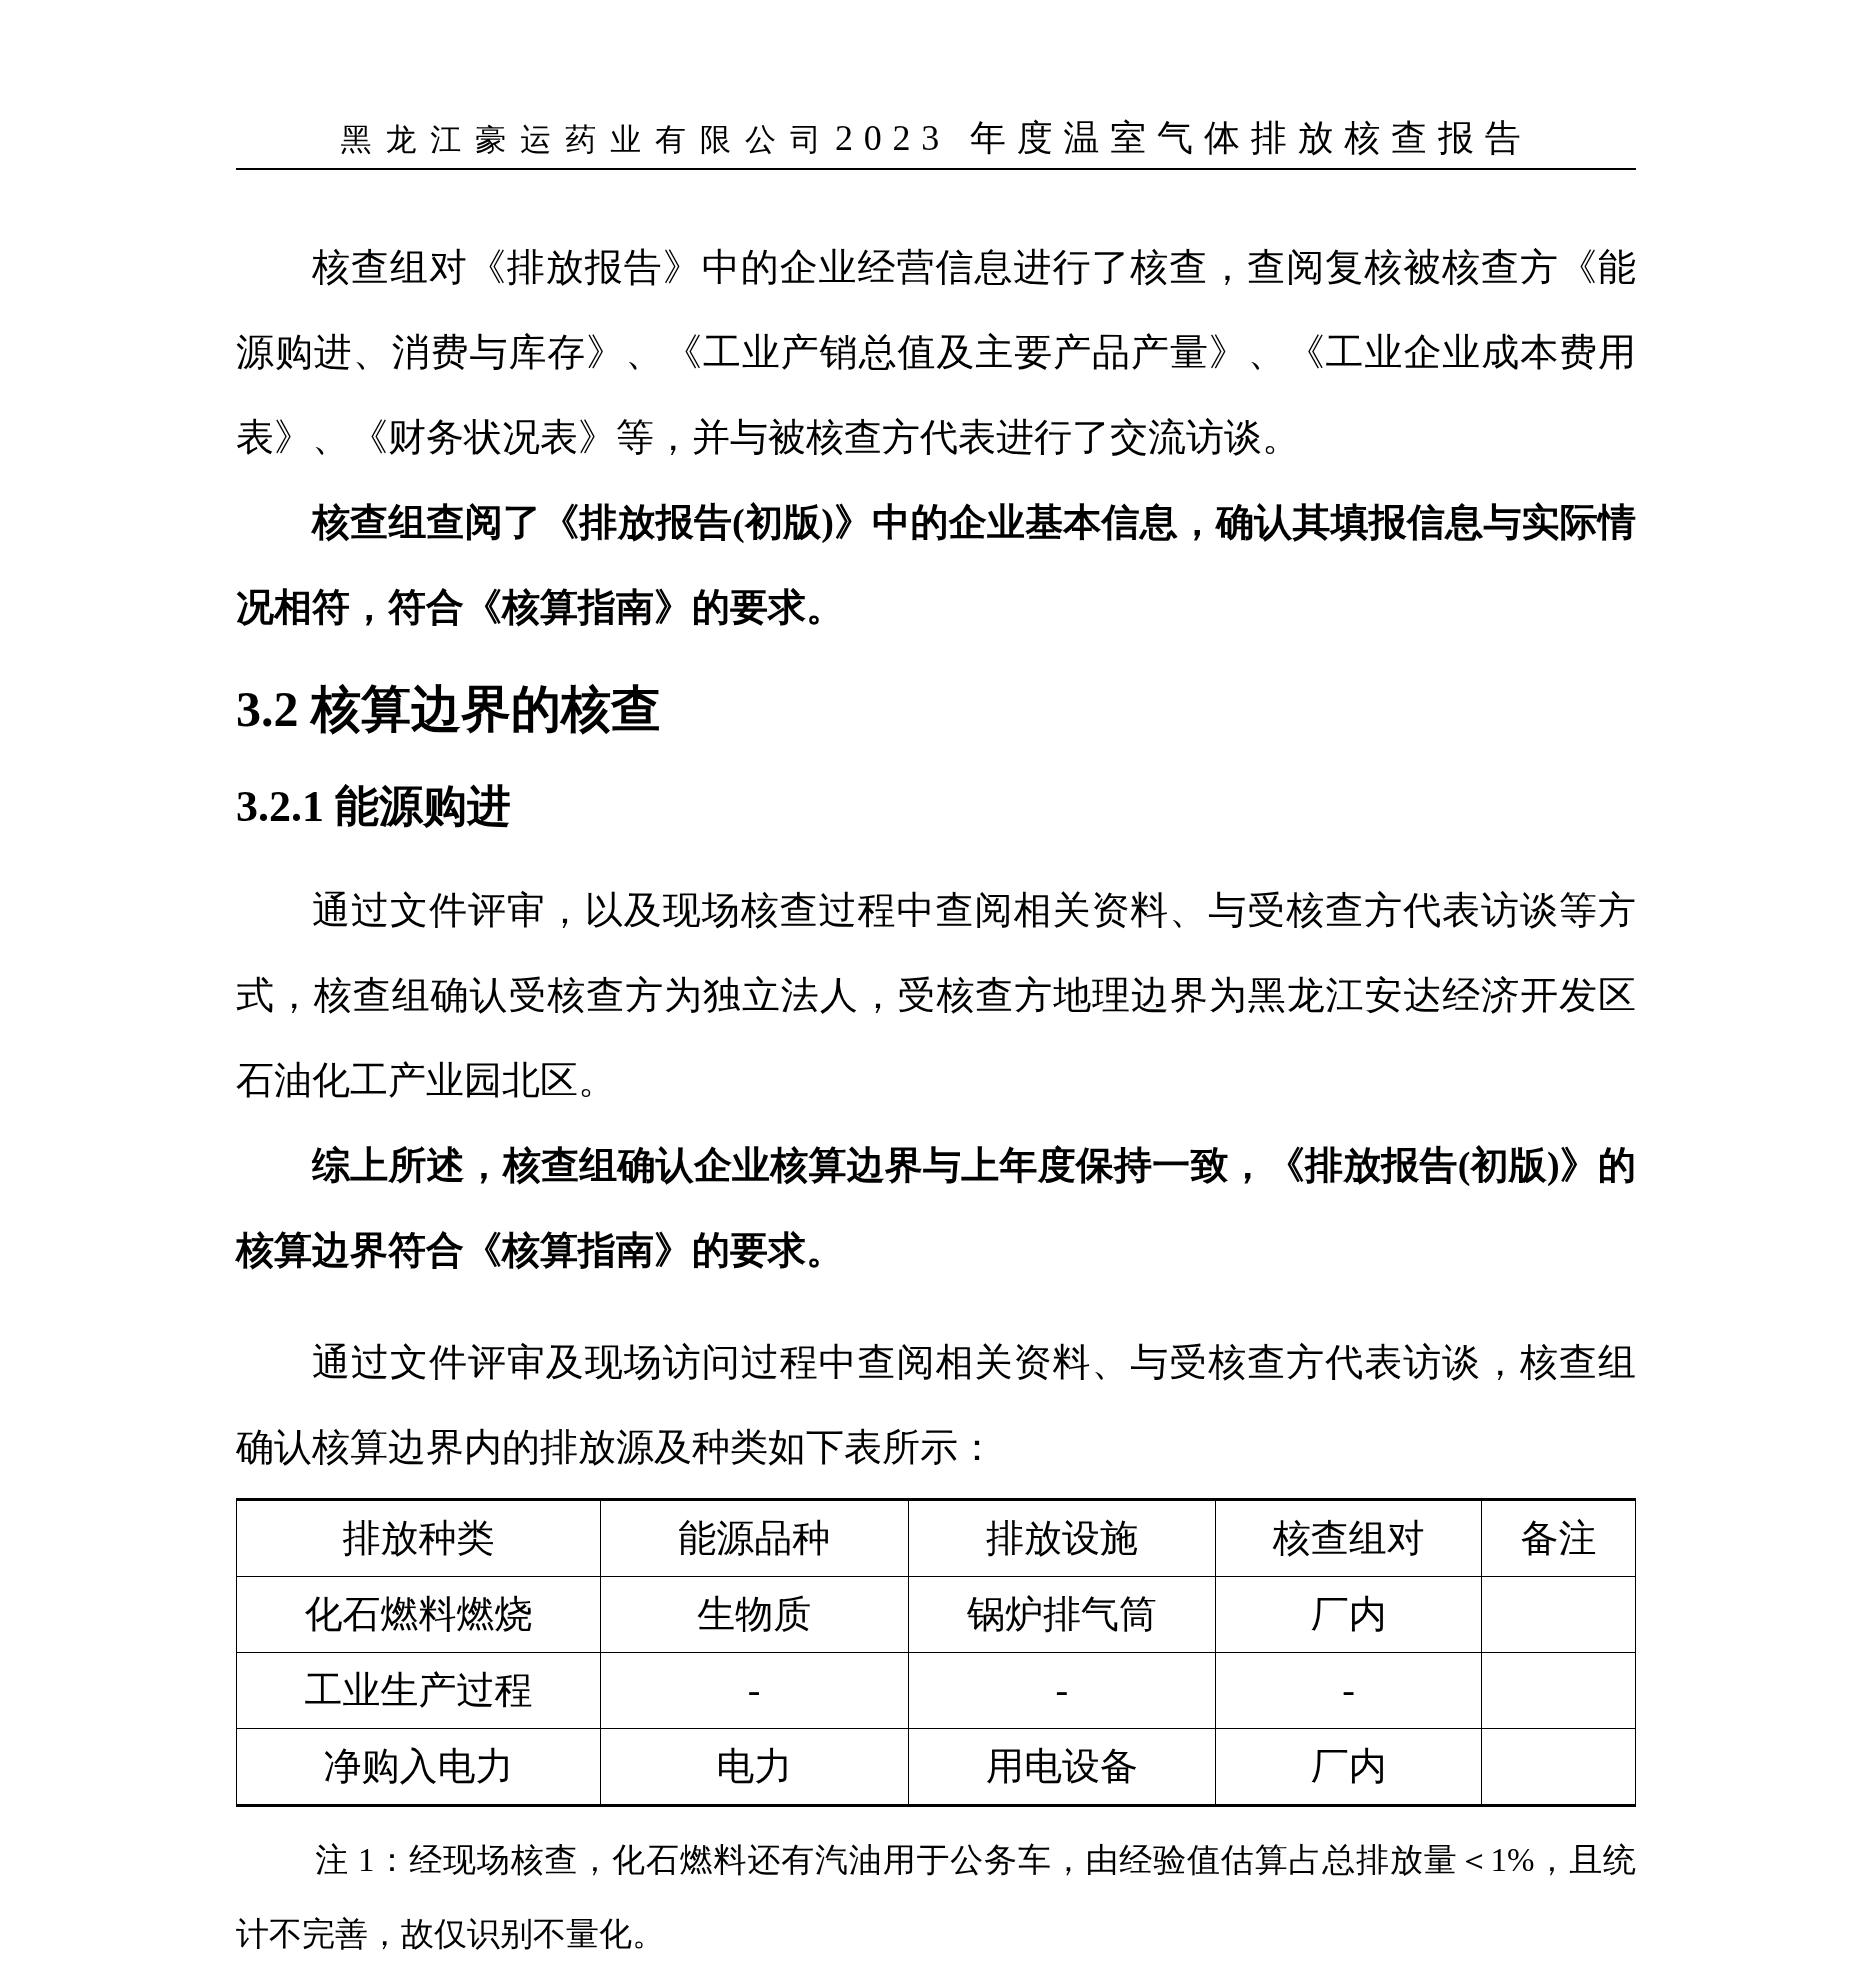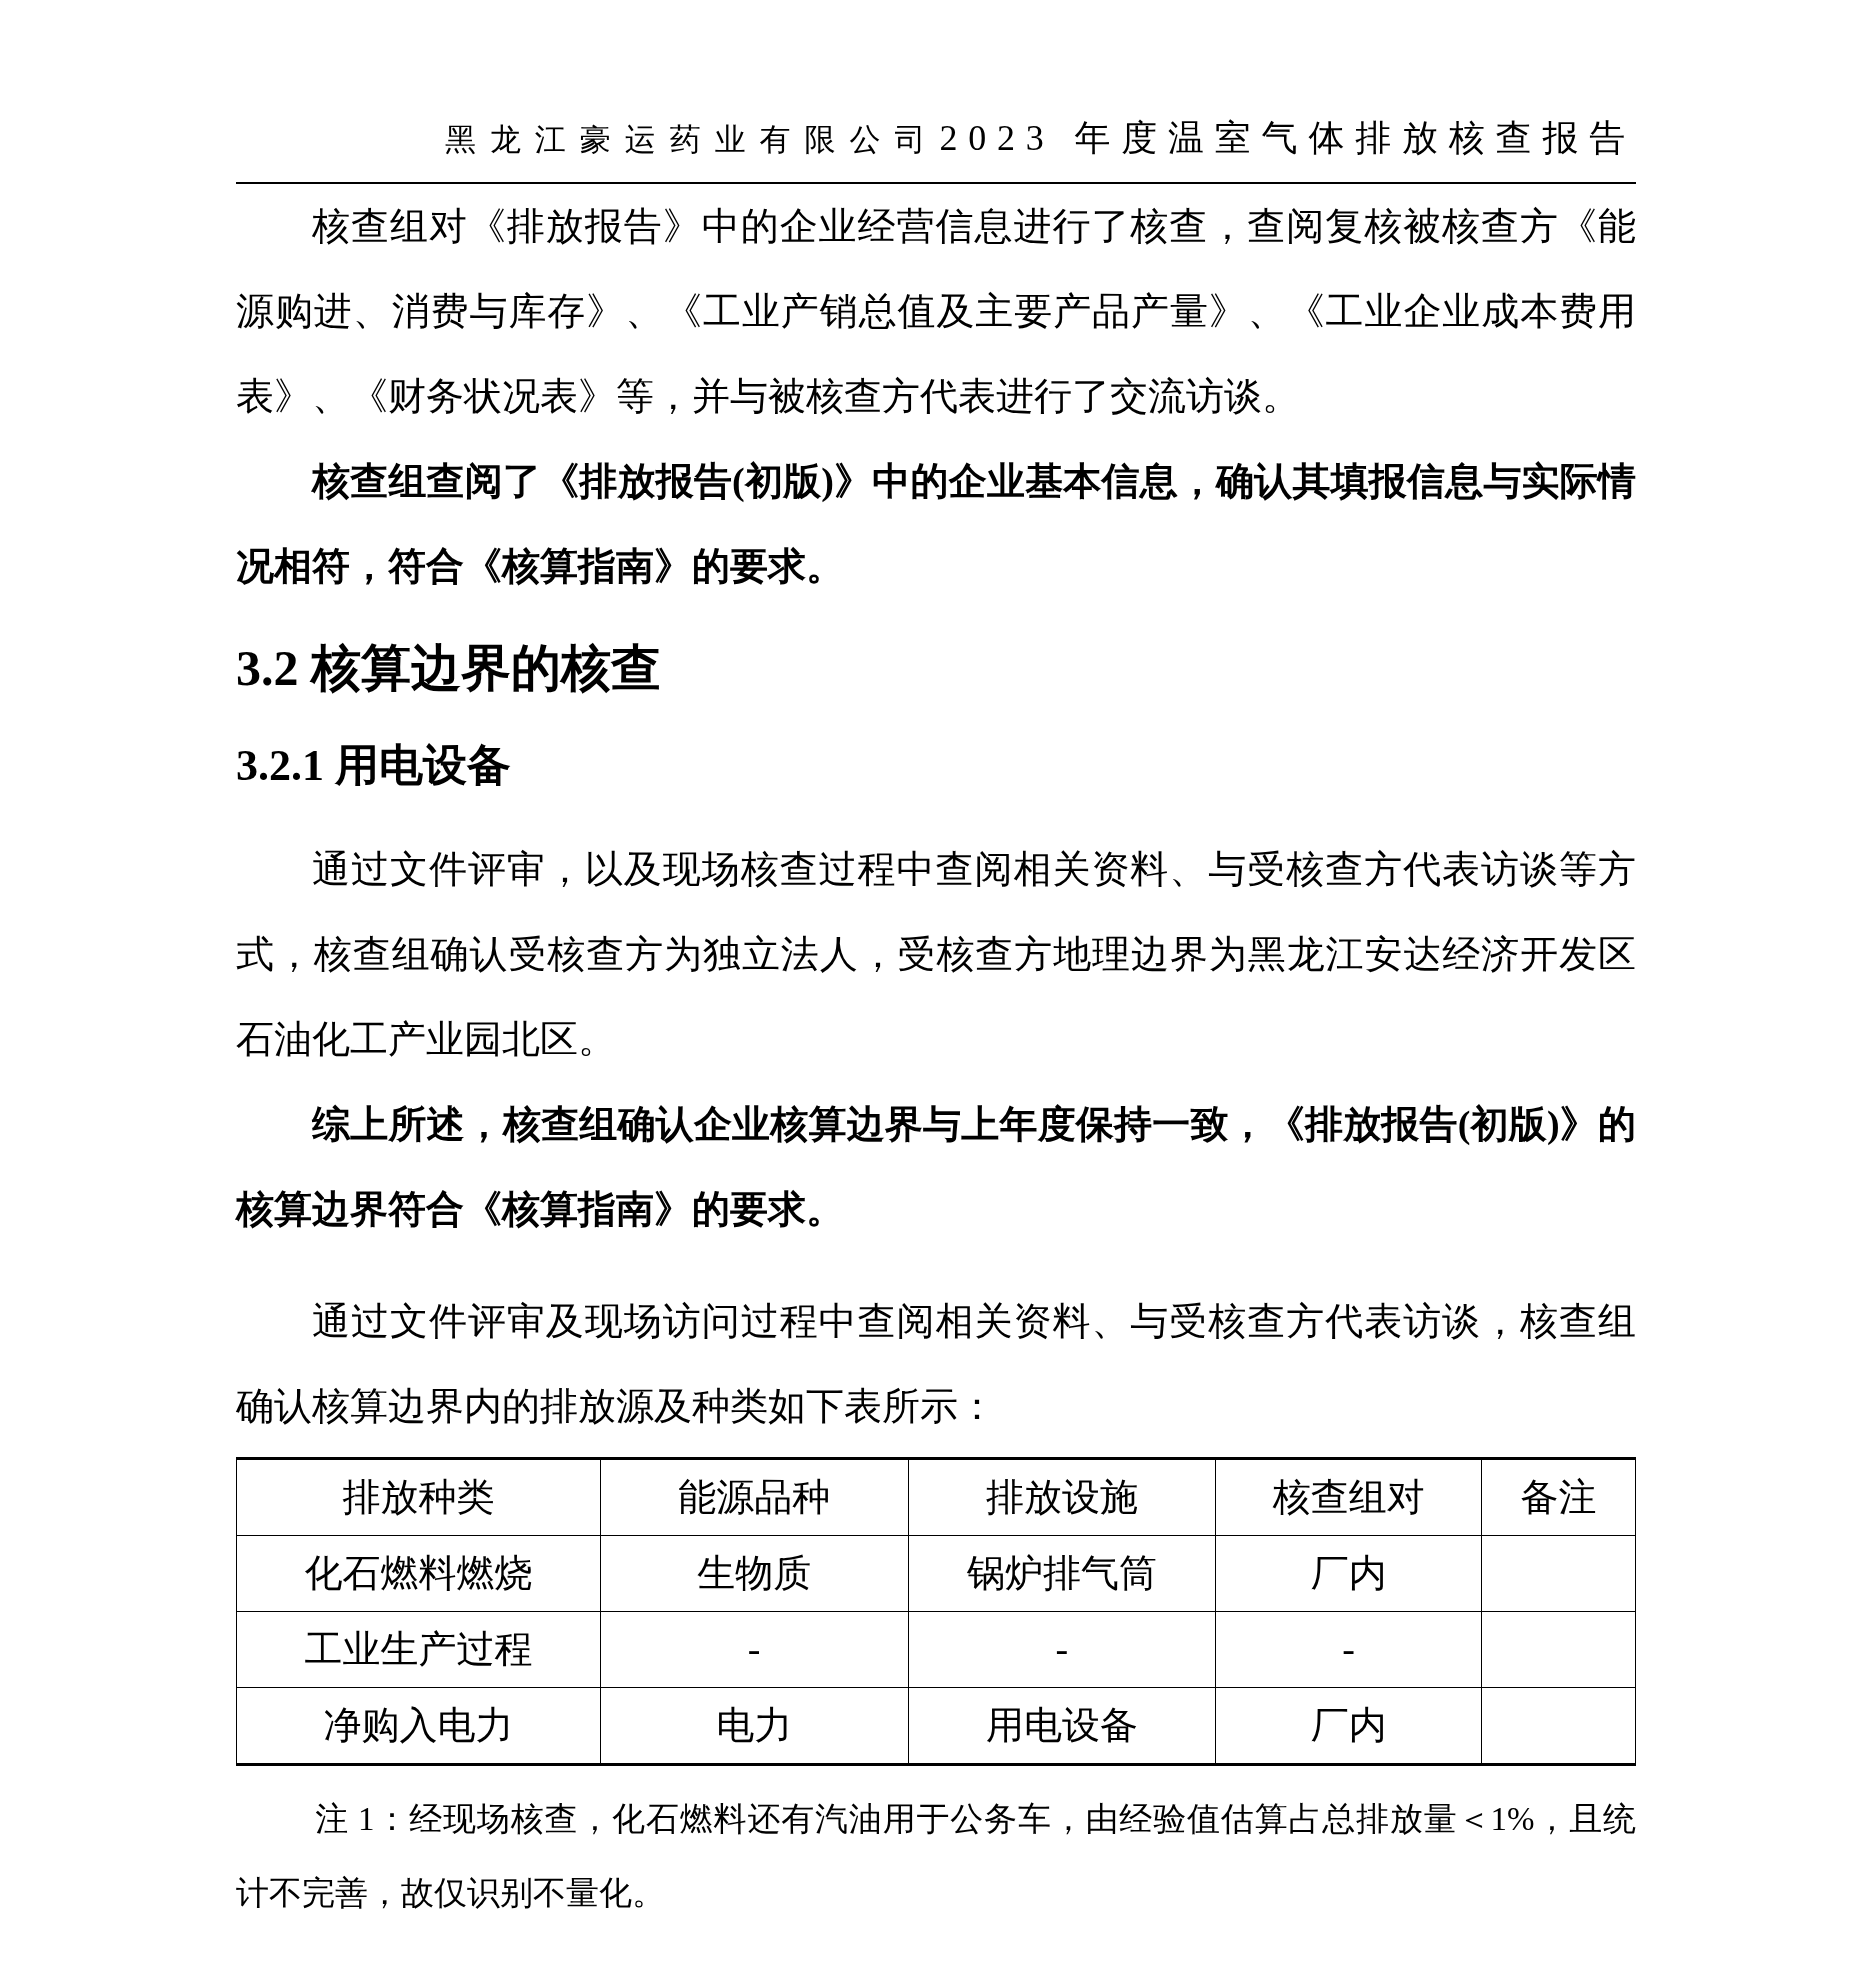--- a/index.html
+++ b/index.html
@@ -12,24 +12,25 @@
   }
   .page {
     box-sizing: border-box;
     width: 1872px; height: 2647px;
     padding: 114px 236px 0 236px;
     position: relative;
     background: #ffffff;
   }
   .header {
     display: flex;
-    justify-content: flex-end;
+    justify-content: center;
     align-items: baseline;
     border-bottom: 2.8px solid #000000;
-    padding-bottom: 19px;
+    padding-bottom: 5px;
+    margin-bottom: 55px;
   }
   .header-left  { font-size: 31px; letter-spacing: 0.45em; white-space: nowrap; }
   .header-right { font-size: 36px; letter-spacing: 0.30em; white-space: nowrap; }
 
   .para {
     font-size: 38px;
     line-height: 85px;
     text-align: justify;
     text-indent: 2em;
     margin: 0;
@@ -84,21 +85,21 @@
     <span class="header-left">黑龙江豪运药业有限公司</span>
     <span class="header-right">2023 年度温室气体排放核查报告</span>
   </div>
 
   <p class="para">核查组对《排放报告》中的企业经营信息进行了核查，查阅复核被核查方《能源购进、消费与库存》、《工业产销总值及主要产品产量》、《工业企业成本费用表》、《财务状况表》等，并与被核查方代表进行了交流访谈。</p>
 
   <p class="para bold">核查组查阅了《排放报告(初版)》中的企业基本信息，确认其填报信息与实际情况相符，符合《核算指南》的要求。</p>
 
   <h2 class="sec">3.2 核算边界的核查</h2>
 
-  <h3 class="subsec">3.2.1 用电设备</h3>
+  <h3 class="subsec">3.2.1 能源购进</h3>
 
   <p class="para after-heading">通过文件评审，以及现场核查过程中查阅相关资料、与受核查方代表访谈等方式，核查组确认受核查方为独立法人，受核查方地理边界为黑龙江安达经济开发区石油化工产业园北区。</p>
 
   <p class="para bold">综上所述，核查组确认企业核算边界与上年度保持一致，《排放报告(初版)》的核算边界符合《核算指南》的要求。</p>
 
 
   <p class="para after-heading">通过文件评审及现场访问过程中查阅相关资料、与受核查方代表访谈，核查组确认核算边界内的排放源及种类如下表所示：</p>
 
   <table class="emission-table">
     <colgroup>

